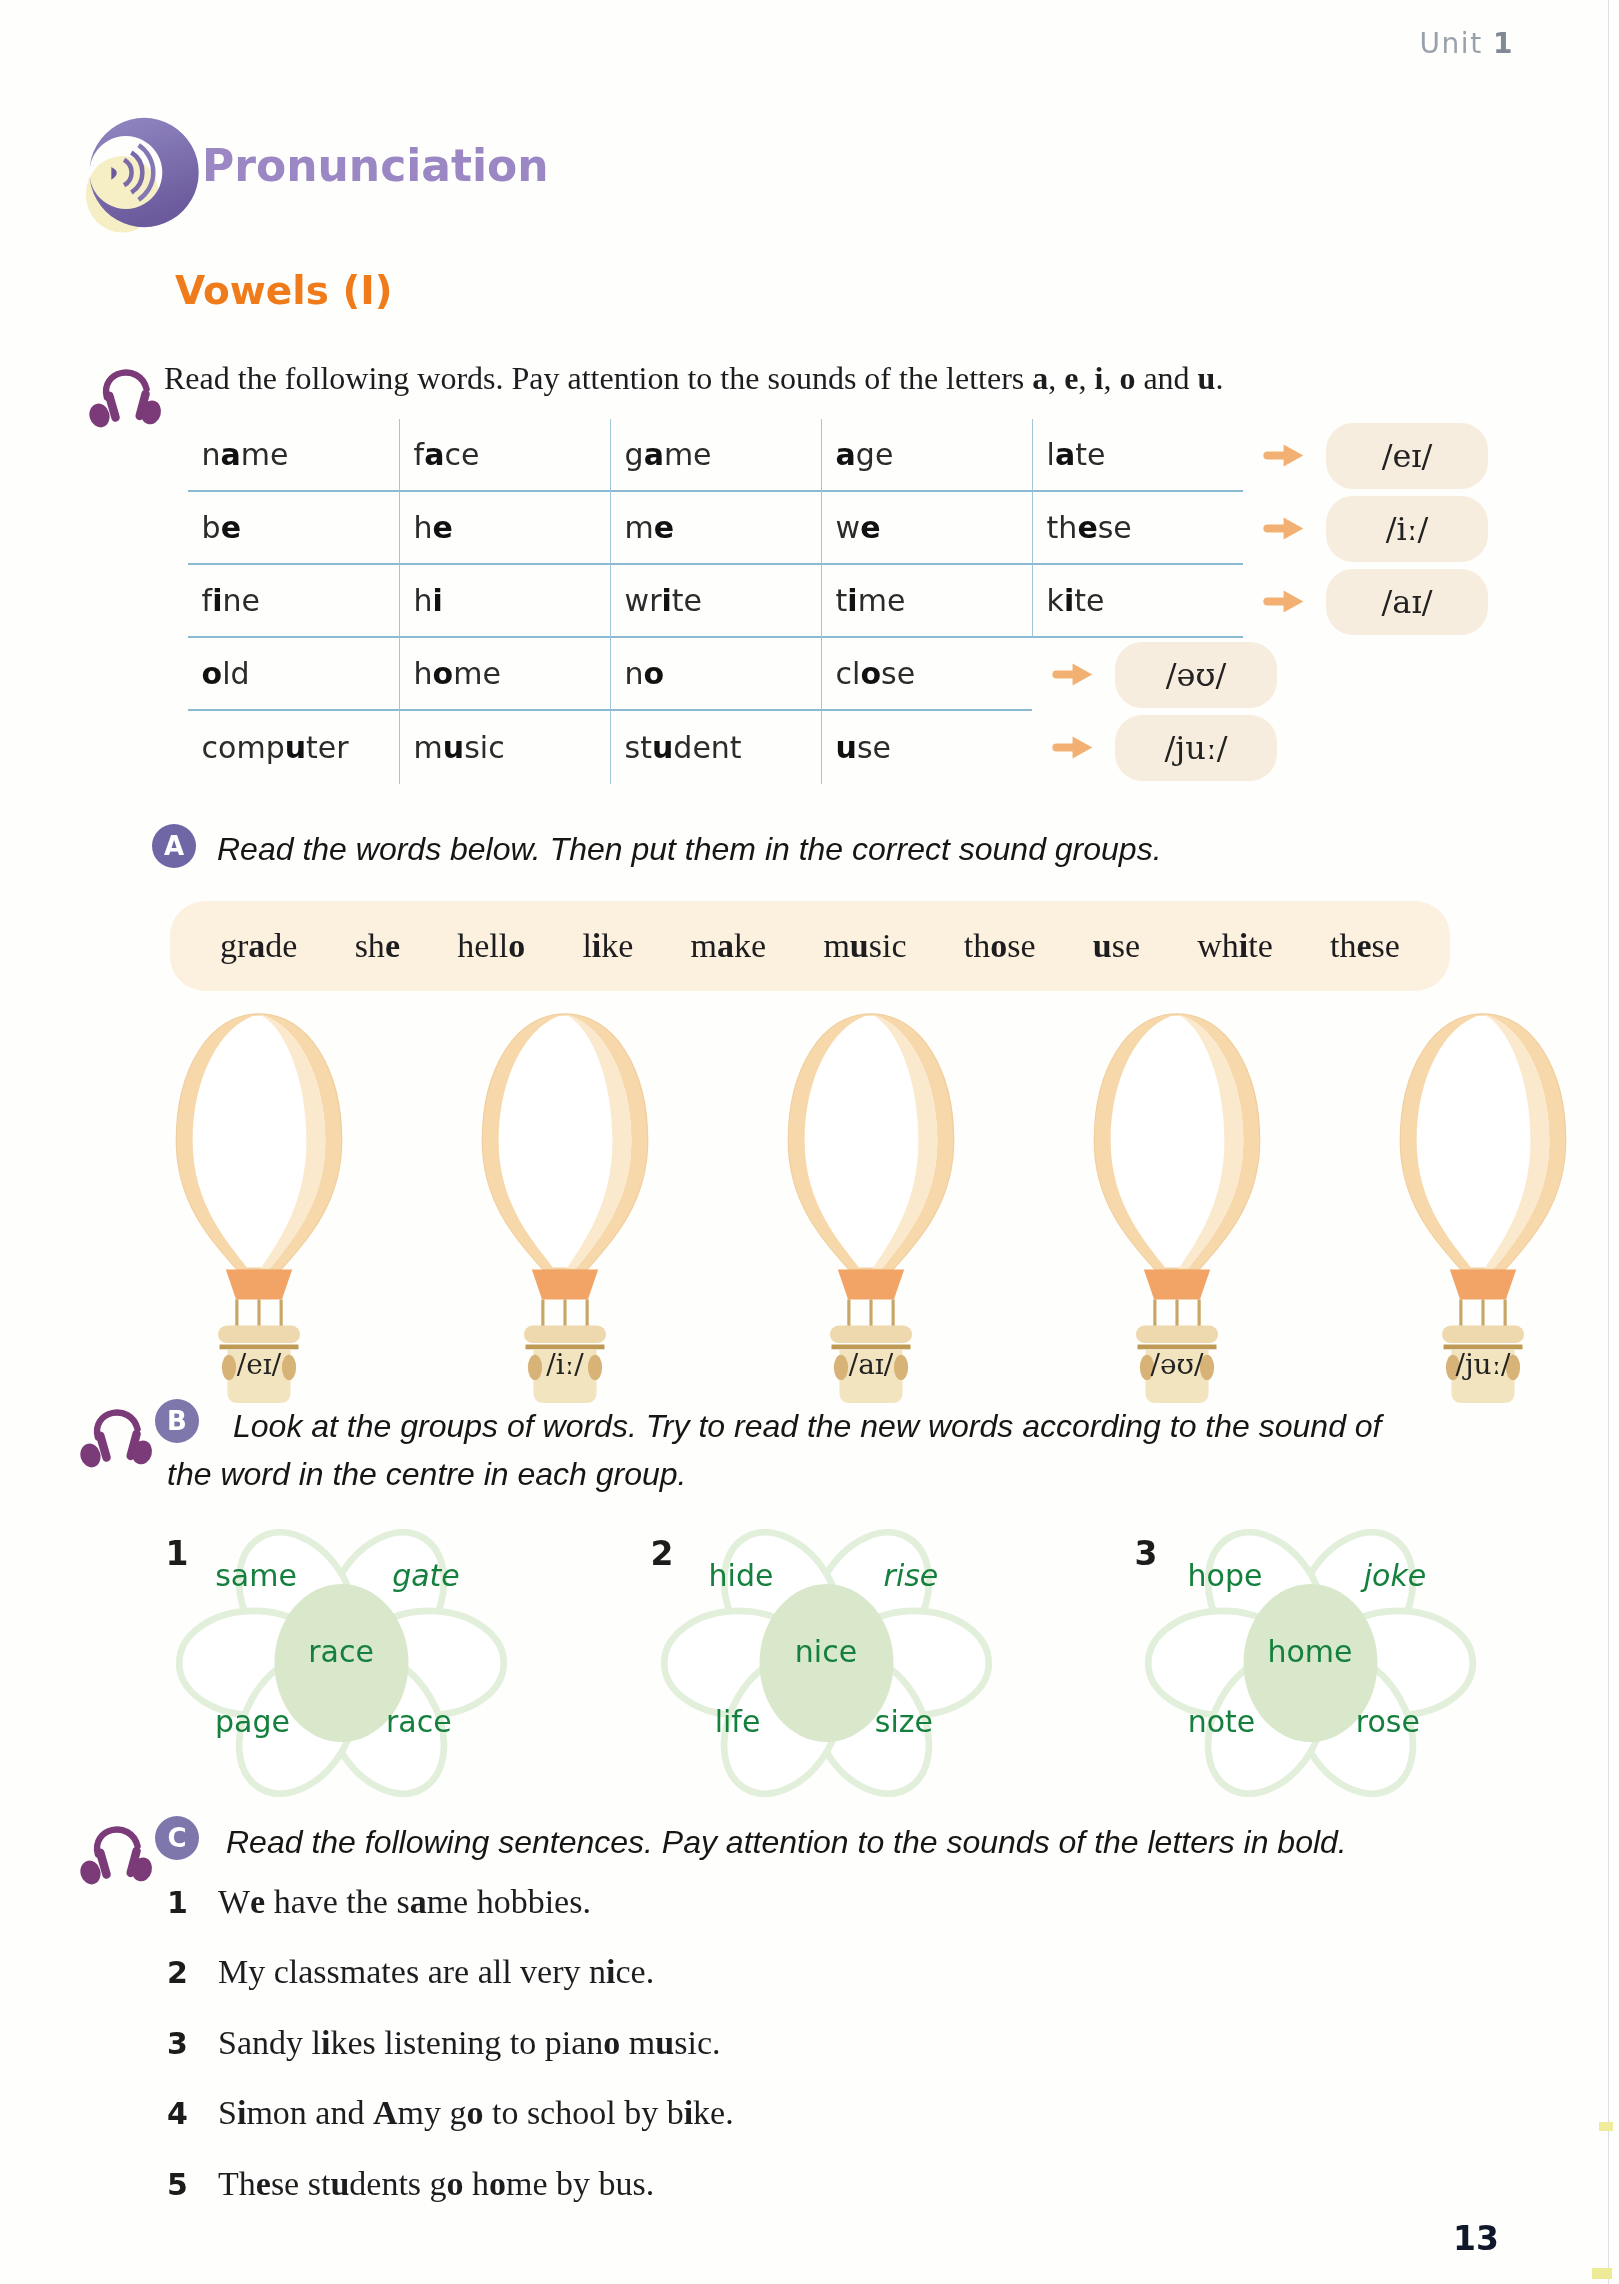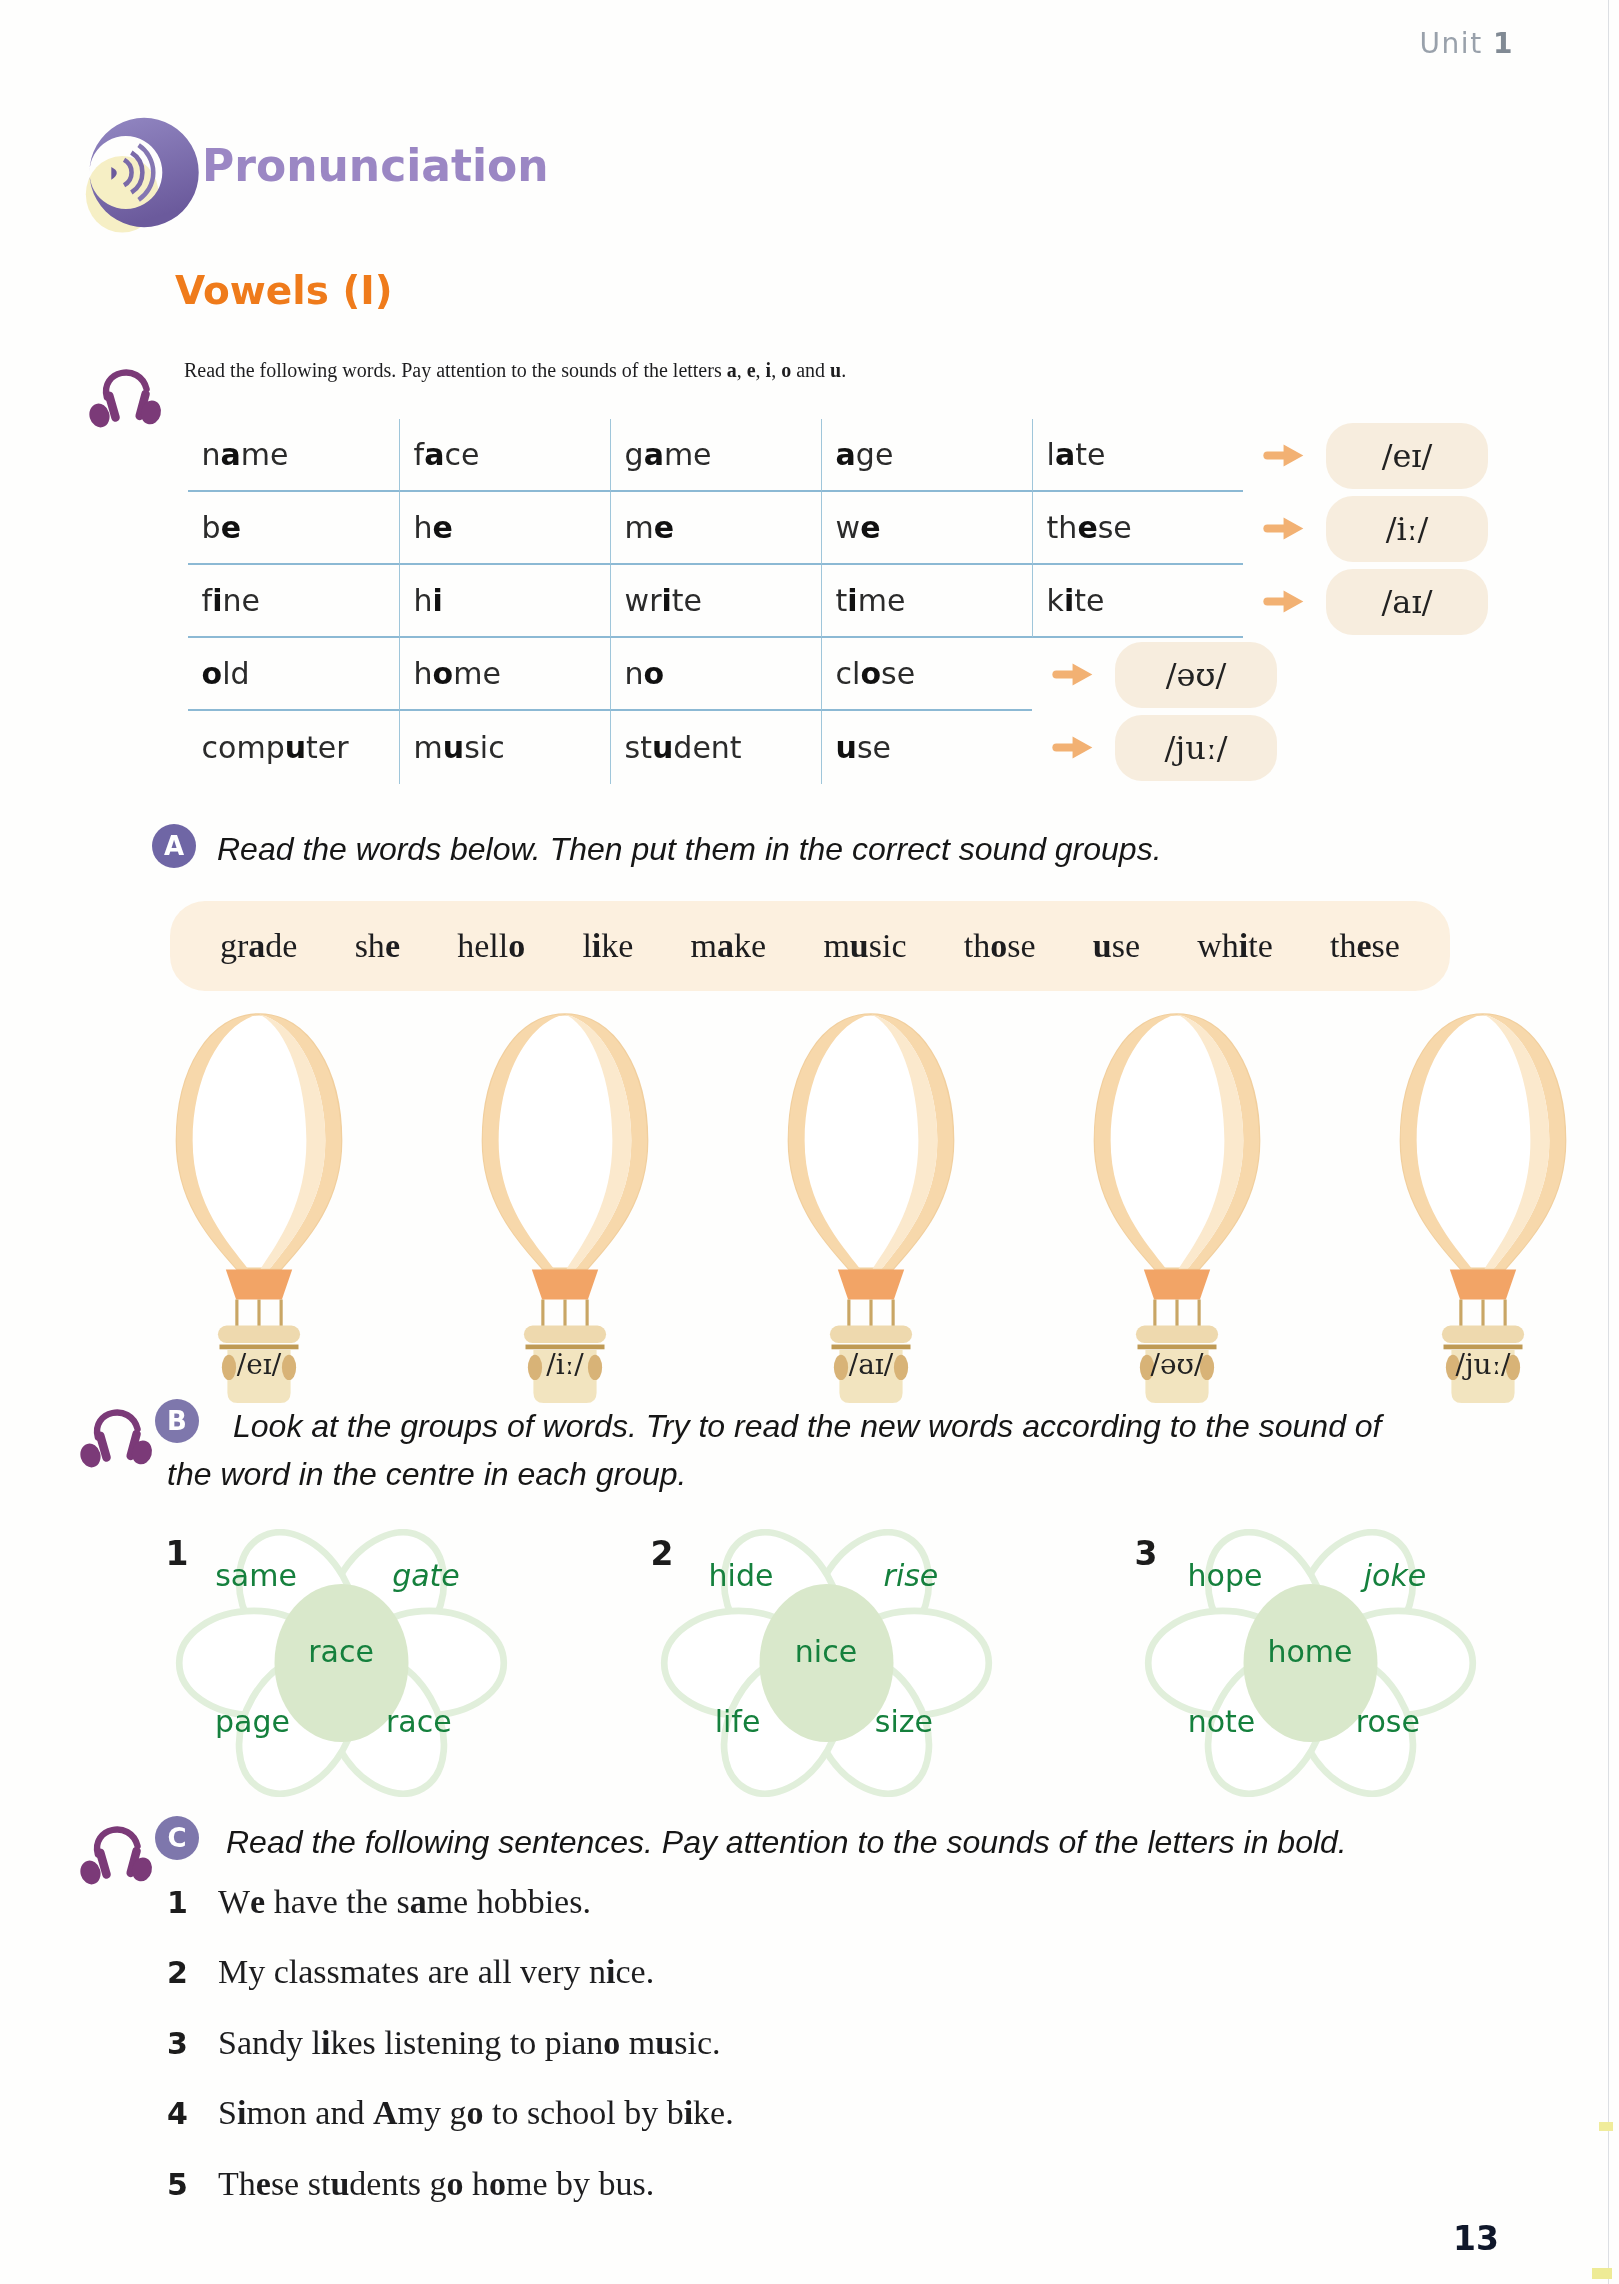--- a/index.html
+++ b/index.html
@@ -21,21 +21,21 @@
   .page-title{position:absolute;left:202px;top:140px;font-family:"DejaVu Sans",sans-serif;
               font-weight:700;font-size:44px;color:#9b87c4;}
   .subtitle{position:absolute;left:175px;top:268px;font-family:"DejaVu Sans",sans-serif;
             font-weight:700;font-size:39px;color:#ef7b1b;}
 
   .hp{position:absolute;width:78px;height:81px;}
   .hp-intro{left:87px;top:352px;}
   .hp-b{left:78px;top:1392px;}
   .hp-c{left:78px;top:1809px;}
 
-  .intro-text{position:absolute;left:184px;top:358px;width:1371px;font-size:20px;line-height:1.25;}
+  .intro-text{position:absolute;left:164px;top:358px;width:1371px;font-size:32px;line-height:1.25;}
   .intro-text b{font-weight:700;}
 
   
   .sound-table{position:absolute;left:188px;top:419px;text-align:right;}
   .st-row{display:flex;align-items:center;height:73px;}
   .st-cell{width:211px;height:73px;display:flex;align-items:center;padding-left:13.6px;
            box-sizing:border-box;font-family:"DejaVu Sans",sans-serif;font-size:30px;color:#2b2b2b;}
   .st-cell + .st-cell{border-left:1.5px solid #9fc6da;}
   .st-row.rule .st-cell{border-bottom:2.3px solid #8cb9d4;}
   .st-cell b{font-weight:700;color:#111;}

